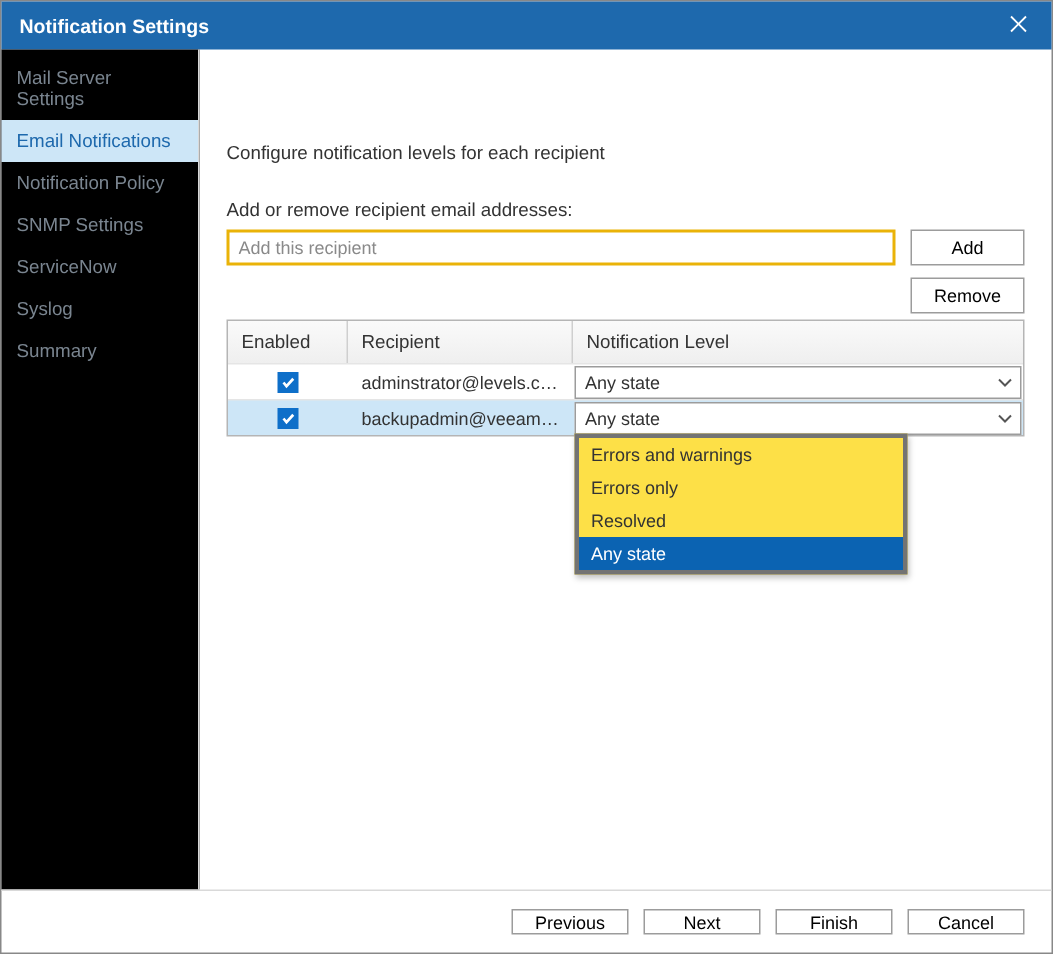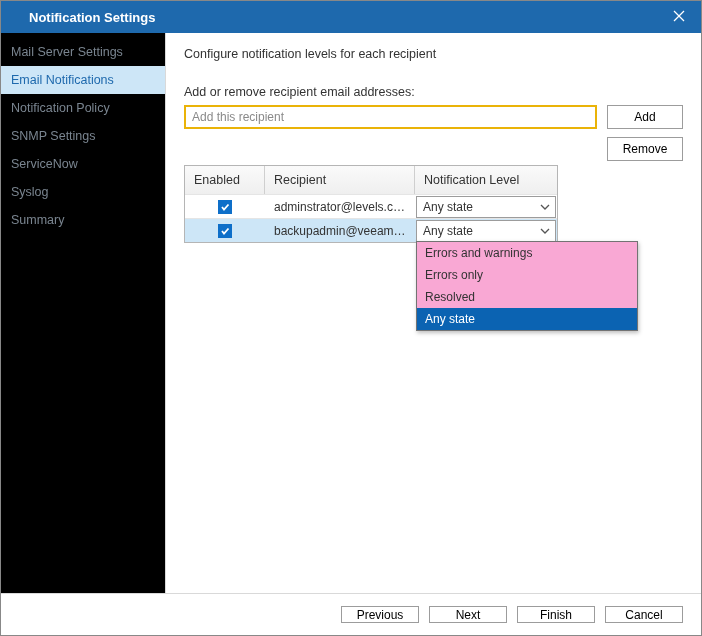--- a/index.html
+++ b/index.html
@@ -18,21 +18,21 @@
     flex-direction: column;
     position: relative;
   }
   .titlebar {
     background: #1e69ad;
     color: #fff;
     height: 32px;
     display: flex;
     align-items: center;
     justify-content: space-between;
-    padding-left: 28px;
+    padding-left: 12px;
   }
   .title-text {
     font-size: 13px;
     font-weight: 600;
   }
   .close-btn {
     width: 44px;
     height: 32px;
     display: flex;
     align-items: center;
@@ -61,20 +61,21 @@
     background: #cde6f7;
     color: #1e69ad;
     font-weight: 400;
   }
   .main {
     flex: 1;
     padding: 14px 18px 14px 18px;
     display: flex;
     flex-direction: column;
     position: relative;
+    margin-top: 48px;
   }
   .desc {
     margin: 0 0 24px 0;
     font-size: 12.5px;
     color: #333;
   }
   .subhead {
     font-size: 12.5px;
     margin-bottom: 6px;
   }
@@ -98,21 +99,21 @@
     border: 1px solid #9c9c9c;
     background: #fff;
     font-size: 12px;
     cursor: pointer;
     padding: 0 6px;
   }
   .remove-row { display: flex; justify-content: flex-end; margin-bottom: 4px; }
   .table-wrap { position: relative; }
   .grid {
     border: 1px solid #b5b5b5;
-    width: 374px;
+    width: 532px;
   }
   .ghead {
     display: flex;
     background: linear-gradient(#fafafa, #efefef);
     height: 28px;
     align-items: center;
     font-size: 12.5px;
   }
   .ghead .col { border-right: 1px solid #cfcfcf; padding: 0 9px; height: 100%; display:flex; align-items:center; }
   .ghead .col:last-child { border-right: none; }
@@ -148,22 +149,22 @@
     padding: 0 4px 0 6px;
     font-size:12px;
     cursor:pointer;
   }
   .combo .chev svg { stroke:#555; }
   .dropdown {
     position:absolute;
     top: 76px;
     left: 232px;
     width: 222px;
-    border:1px solid #737373;
-    background:#f9a8d4;
+    border:3px solid #737373;
+    background:#fde047;
     box-shadow: 1px 2px 4px rgba(0,0,0,0.25);
     z-index: 5;
   }
   .dd-item {
     padding: 4px 8px;
     font-size:12px;
     cursor:pointer;
   }
   .dd-item.sel {
     background:#0b63b2;

